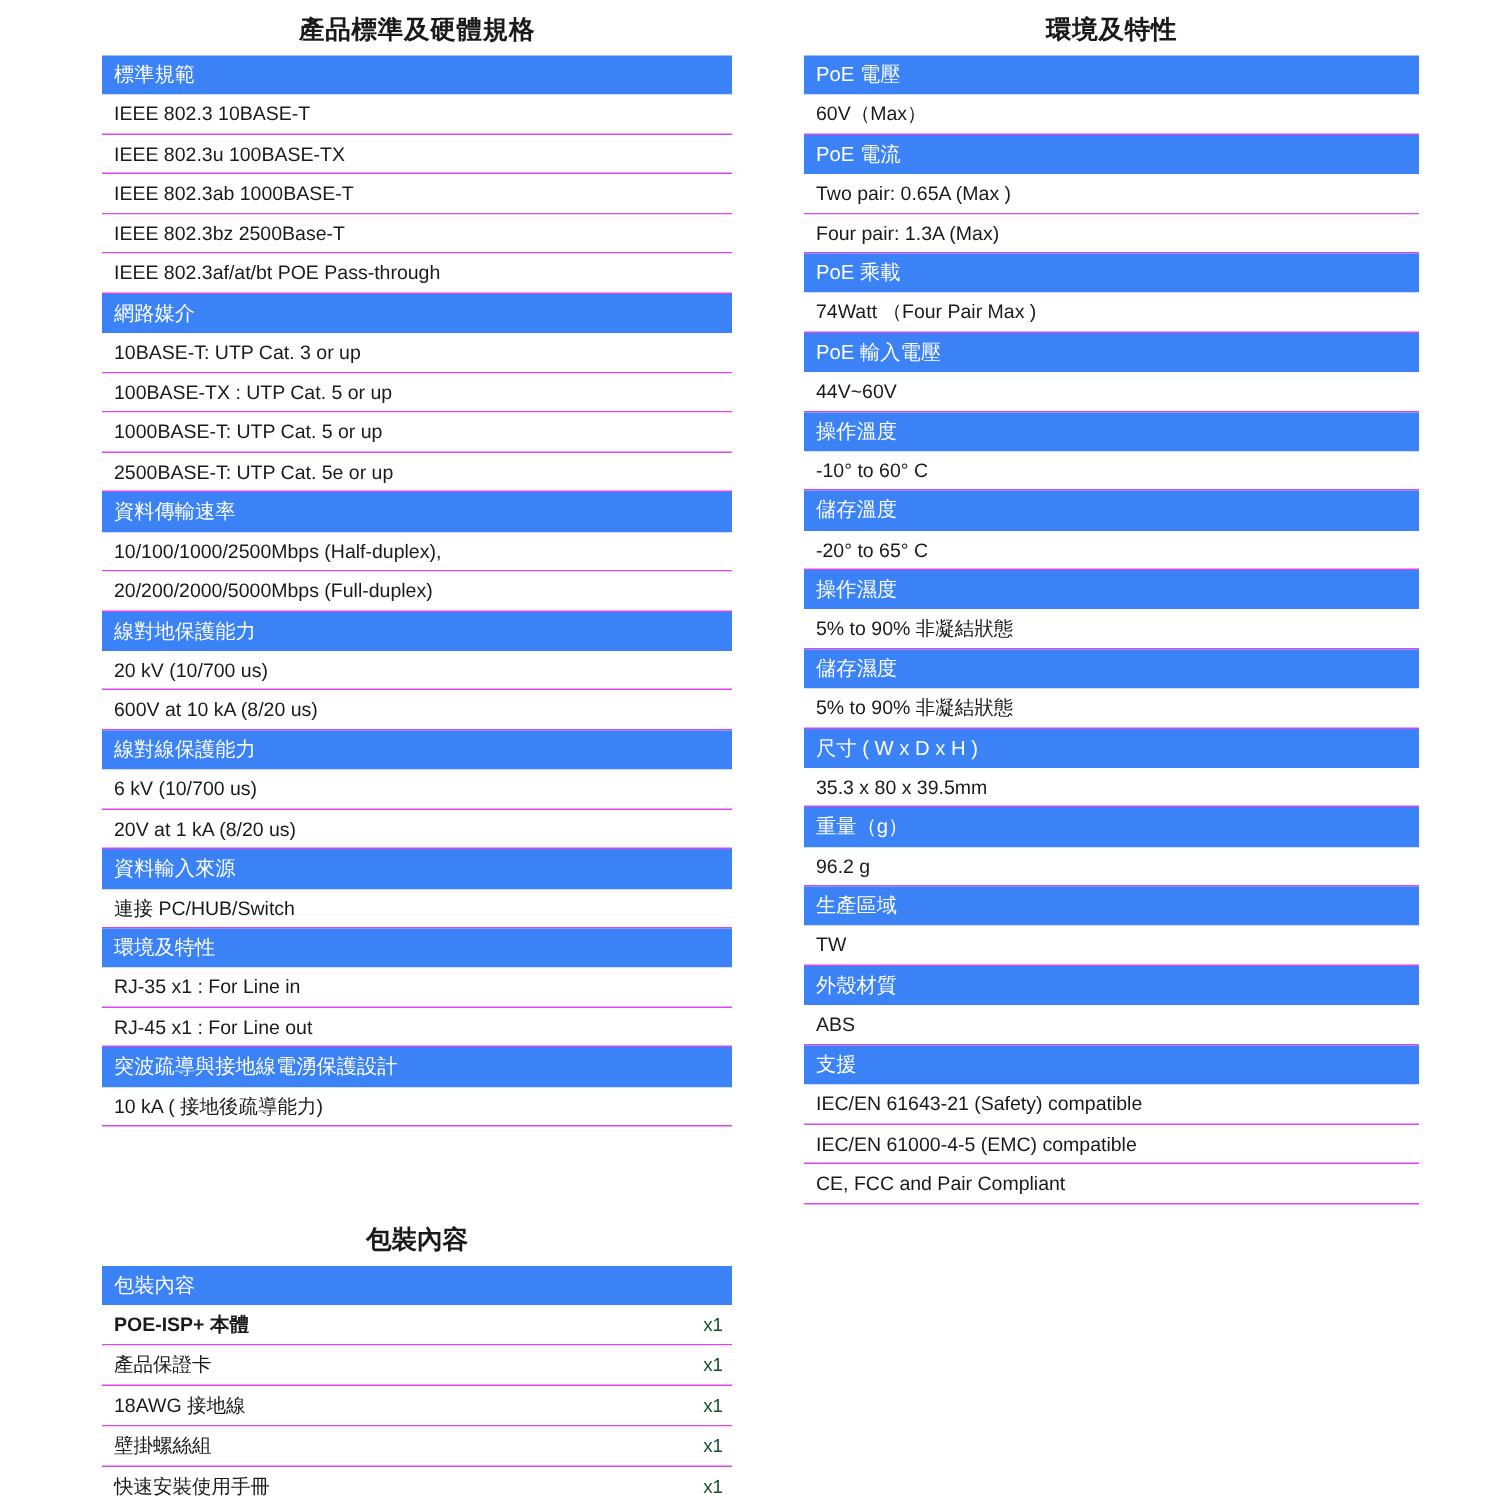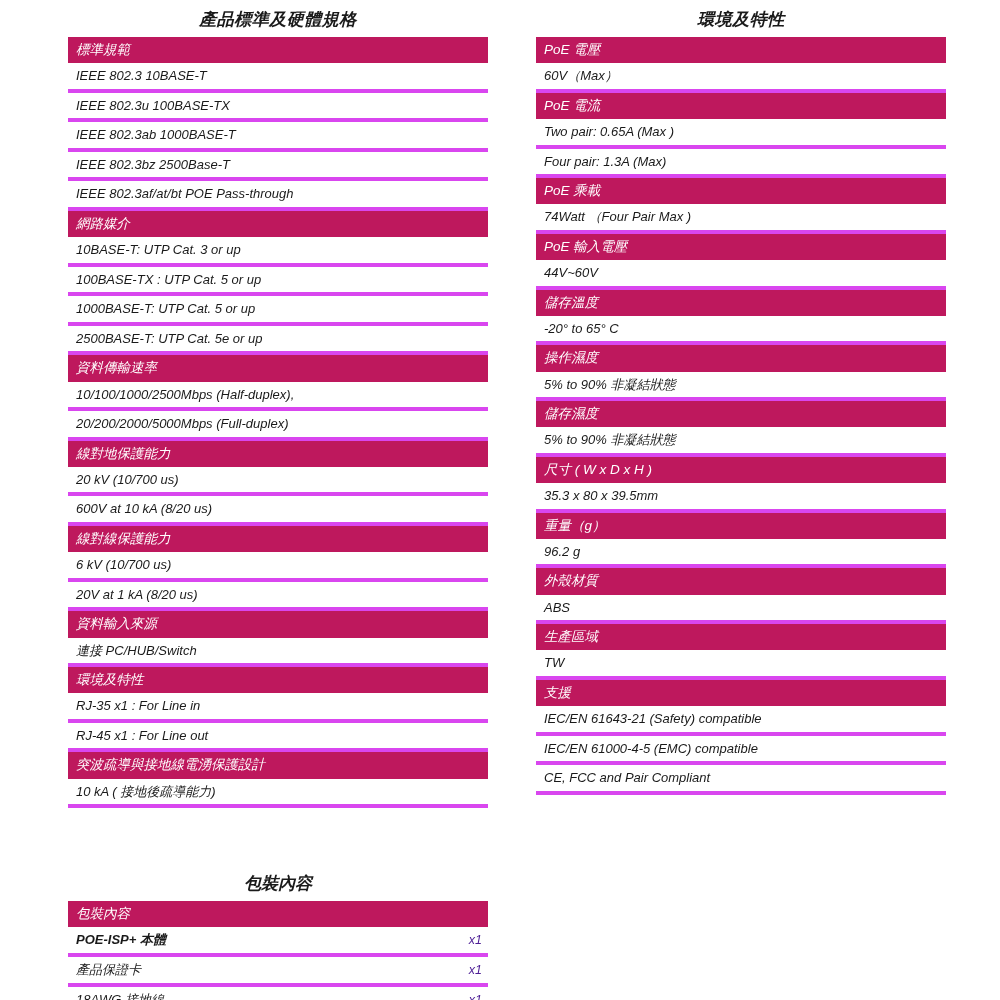--- a/index.html
+++ b/index.html
@@ -13,21 +13,20 @@
     font-family: "Liberation Sans", sans-serif;
     color: #1a1a1a;
     position: relative;
     overflow: hidden;
   }
   .page {
     width: 1000px;
     height: 1000px;
     position: relative;
     box-sizing: border-box;
-    font-style: italic;
   }
   .col {
     position: absolute;
     top: 0;
   }
   .col-left {
     left: 68px;
     width: 420px;
   }
   .col-right {
@@ -36,41 +35,41 @@
   }
   .section-title {
     text-align: center;
     font-size: 17px;
     font-weight: bold;
     color: #1a1a1a;
     margin: 8px 0 6px 0;
     letter-spacing: 0.5px;
   }
   .hdr {
-    background: #be185d;
+    background: #3b82f6;
     color: #ffffff;
     font-size: 13.5px;
     padding: 4px 6px 4px 8px;
     line-height: 1.35;
     box-sizing: border-box;
   }
   .row {
     font-size: 13px;
     padding: 4px 6px 4px 8px;
-    border-bottom: 4px solid #d946ef;
+    border-bottom: 1px solid #d946ef;
     line-height: 1.35;
     box-sizing: border-box;
     background: #ffffff;
     display: flex;
     justify-content: space-between;
     align-items: baseline;
   }
   .row .qty {
     font-size: 12.5px;
-    color: #4c1d95;
+    color: #14532d;
     padding-left: 10px;
   }
   .pkg-wrap {
     margin-top: 64px;
   }
   .pkg-title {
     text-align: center;
     font-size: 17px;
     font-weight: bold;
     margin: 0 0 6px 0;
@@ -222,20 +221,26 @@
             <span>74Watt （Four Pair Max )</span>
           </div>
         </div>
         <div class="group">
           <div class="hdr">PoE 輸入電壓</div>
           <div class="row">
             <span>44V~60V</span>
           </div>
         </div>
         <div class="group">
+          <div class="hdr">操作溫度</div>
+          <div class="row">
+            <span>-10° to 60° C</span>
+          </div>
+        </div>
+        <div class="group">
           <div class="hdr">儲存溫度</div>
           <div class="row">
             <span>-20° to 65° C</span>
           </div>
         </div>
         <div class="group">
           <div class="hdr">操作濕度</div>
           <div class="row">
             <span>5% to 90% 非凝結狀態</span>
           </div>
@@ -252,29 +257,29 @@
             <span>35.3 x 80 x 39.5mm</span>
           </div>
         </div>
         <div class="group">
           <div class="hdr">重量（g）</div>
           <div class="row">
             <span>96.2 g</span>
           </div>
         </div>
         <div class="group">
+          <div class="hdr">生產區域</div>
+          <div class="row">
+            <span>TW</span>
+          </div>
+        </div>
+        <div class="group">
           <div class="hdr">外殼材質</div>
           <div class="row">
             <span>ABS</span>
-          </div>
-        </div>
-        <div class="group">
-          <div class="hdr">生產區域</div>
-          <div class="row">
-            <span>TW</span>
           </div>
         </div>
         <div class="group">
           <div class="hdr">支援</div>
           <div class="row">
             <span>IEC/EN 61643-21 (Safety)  compatible</span>
           </div>
           <div class="row">
             <span>IEC/EN 61000-4-5 (EMC) compatible</span>
           </div>

